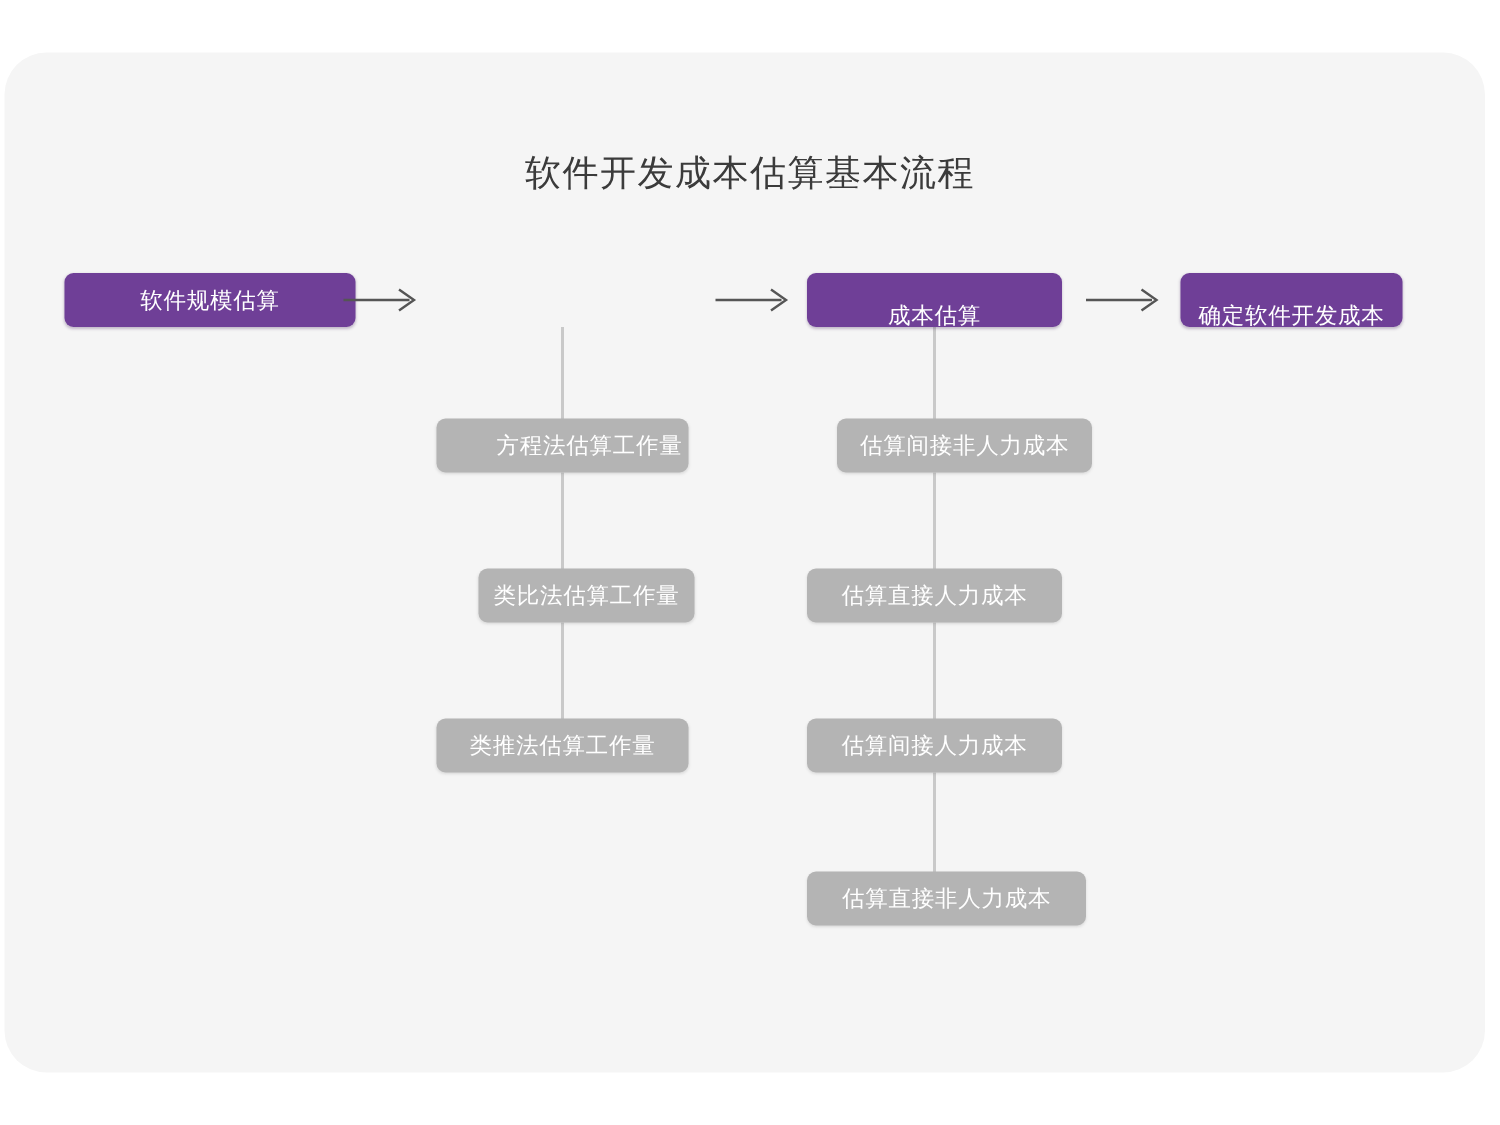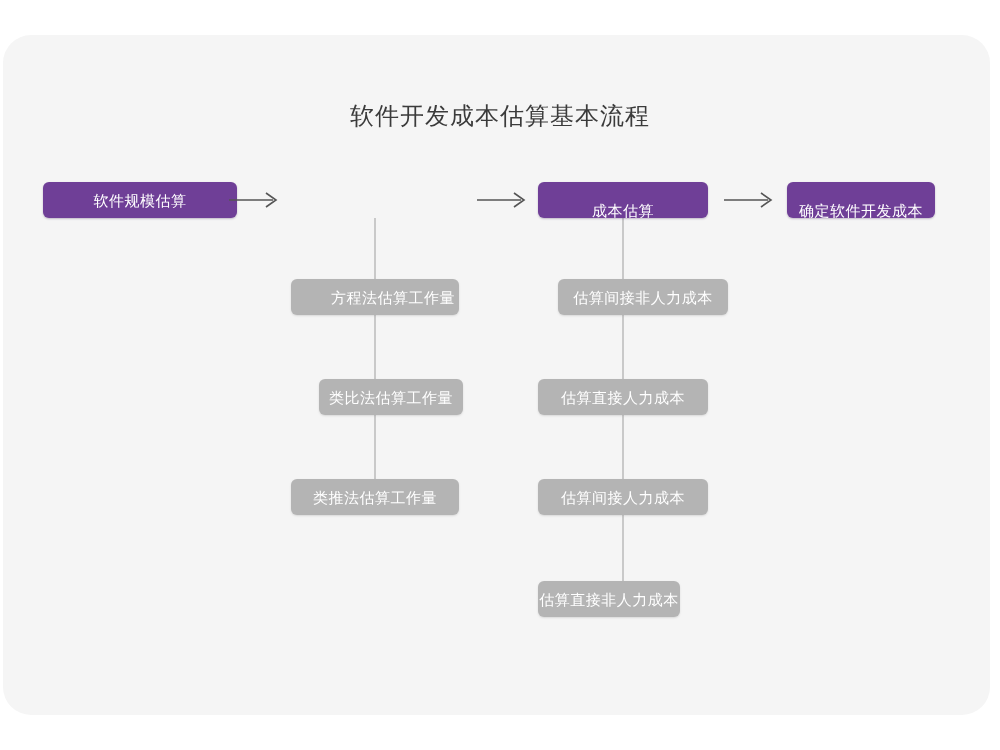--- a/index.html
+++ b/index.html
@@ -140,17 +140,17 @@
 
   <div class="node secondary" style="left:538px; top:279px; width:170px;margin-left:20px;">
     <span>估算间接非人力成本</span>
   </div>
   <div class="node secondary" style="left:538px; top:379px; width:170px;">
     <span>估算直接人力成本</span>
   </div>
   <div class="node secondary" style="left:538px; top:479px; width:170px;">
     <span>估算间接人力成本</span>
   </div>
-  <div class="node secondary" style="left:538px; top:581px; width:142px;">
+  <div class="node secondary" style="left:538px; top:581px; width:186px;">
     <span>估算直接非人力成本</span>
   </div>
 
 </div>
 
 </body></html>

